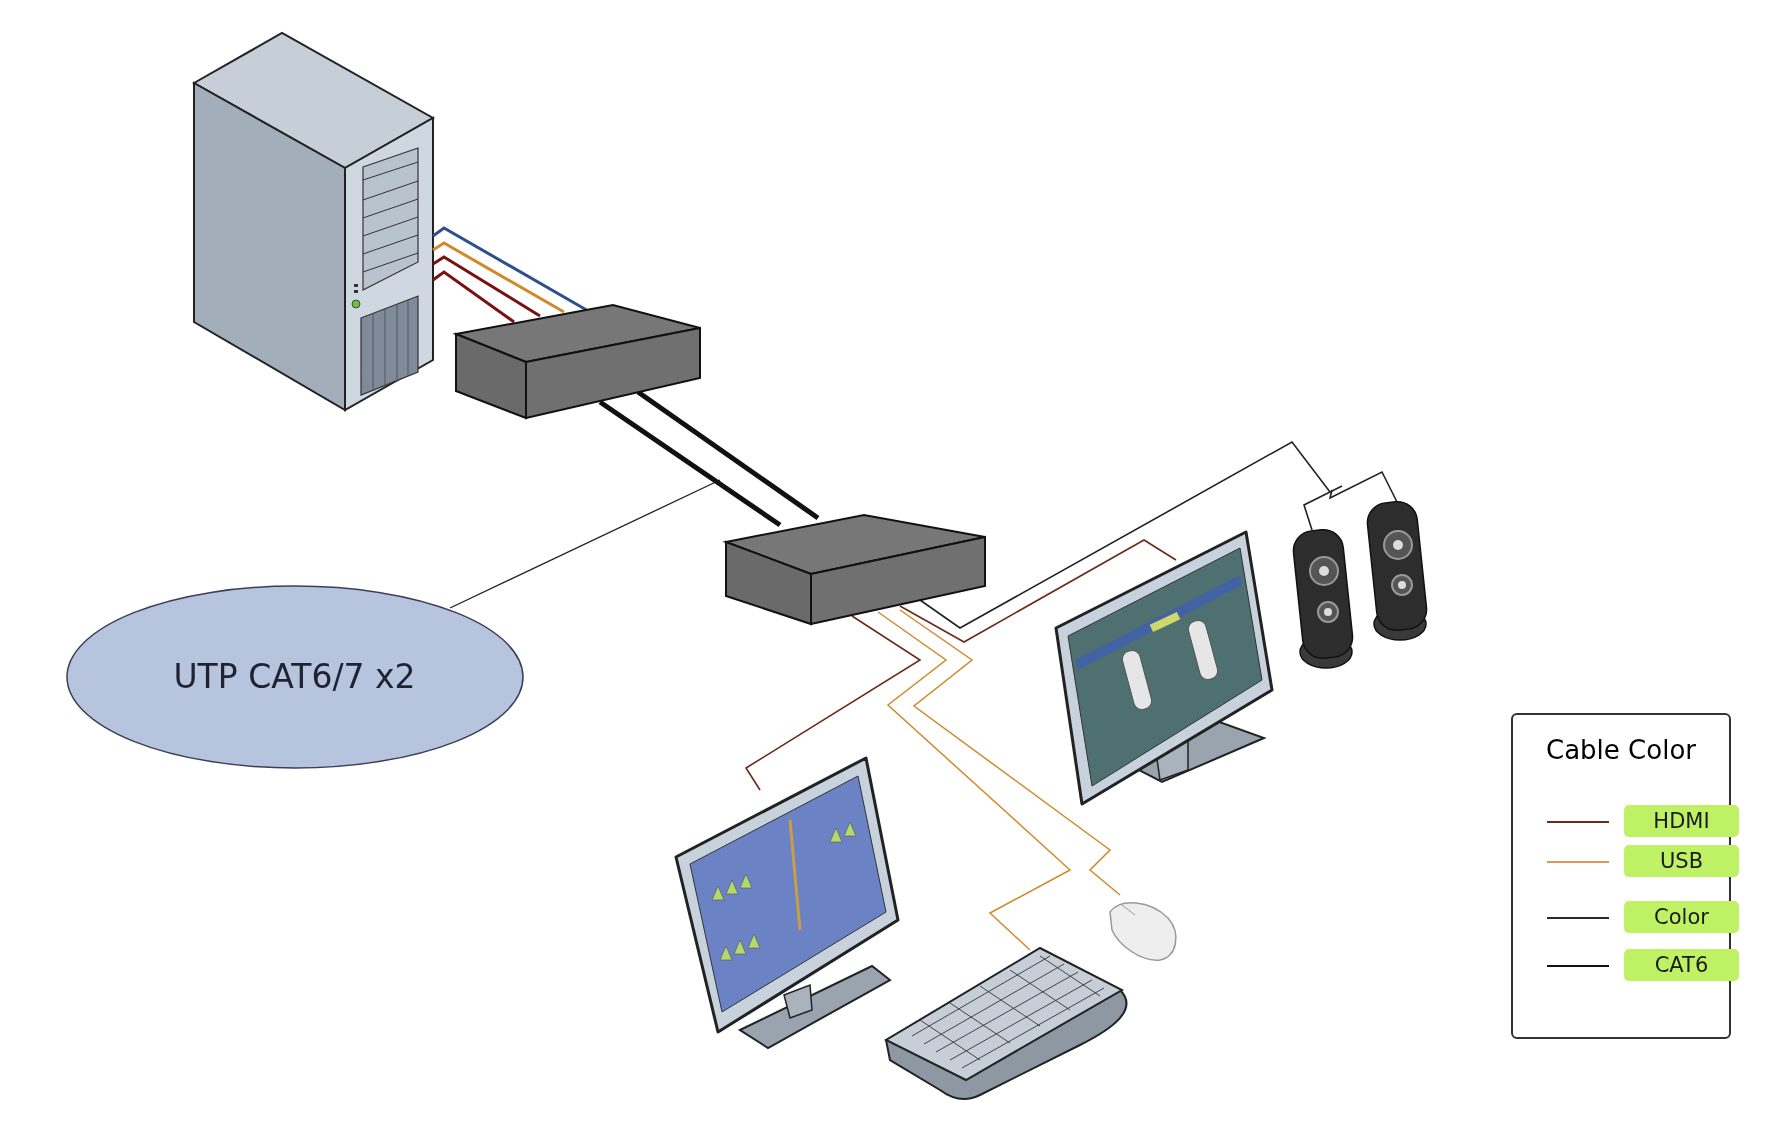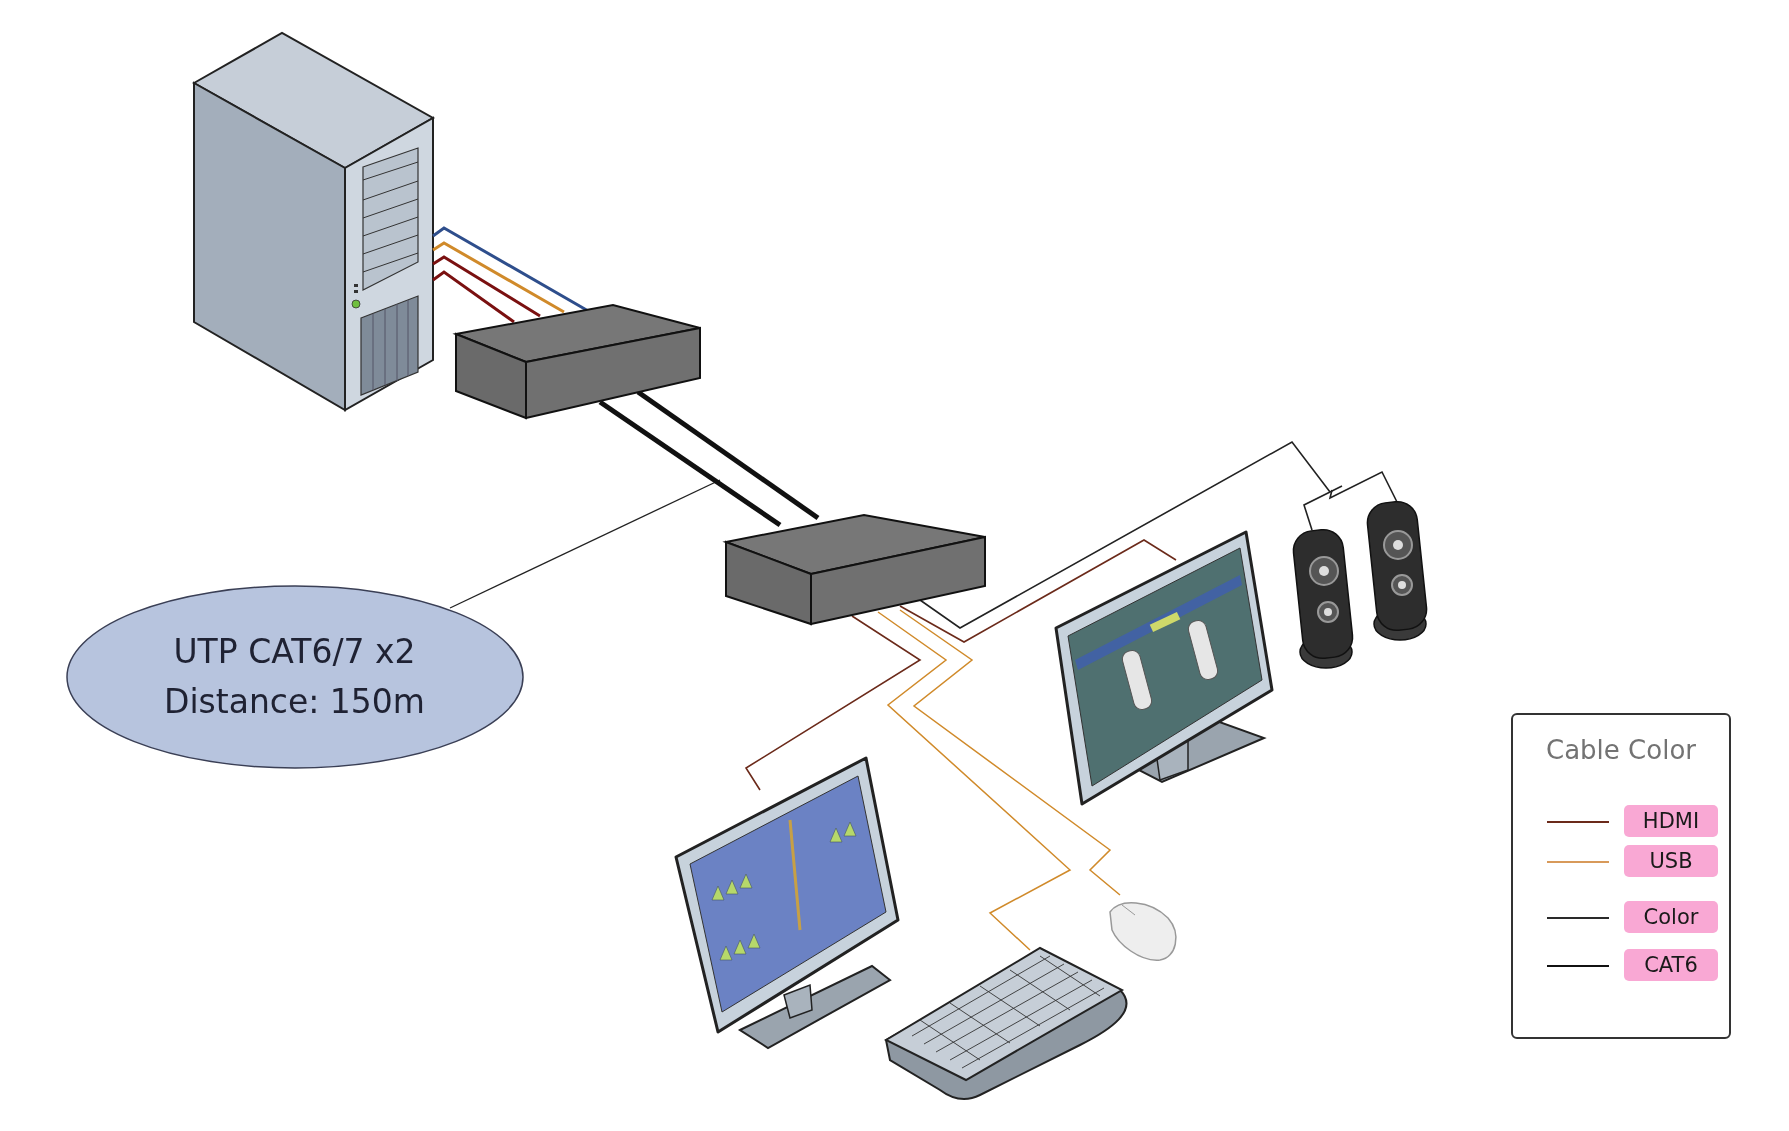--- a/index.html
+++ b/index.html
@@ -1,23 +1,23 @@
 <!DOCTYPE html>
 <html><head>
 <meta charset="utf-8">
 <style>
   html, body { margin:0; padding:0; background:#ffffff; }
   body { width:1789px; height:1131px; position:relative; overflow:hidden; font-family:"DejaVu Sans", sans-serif; }
   #stage { position:absolute; left:0; top:0; }
   .ellipse-text { position:absolute; left:66px; top:585px; width:457px; height:183px; display:flex; flex-direction:column; align-items:center; justify-content:center; color:#1f2233; font-family:"DejaVu Sans", sans-serif; font-size:33px; line-height:50px; pointer-events:none; }
   .legend { position:absolute; left:1511px; top:713px; width:220px; height:326px; border:2px solid #333; border-radius:6px; background:#fff; box-sizing:border-box; }
-  .legend-title { position:absolute; left:0; right:0; top:20px; text-align:center; font-size:26px; color:#737373; font-family:"DejaVu Sans", sans-serif; }
+  .legend-title { position:absolute; left:0; right:0; top:20px; text-align:center; font-size:26px; color:#000000; font-family:"DejaVu Sans", sans-serif; }
   .legend-row { position:absolute; left:0; right:0; height:34px; }
   .legend-line { position:absolute; left:34px; top:16px; width:62px; height:2px; }
-  .legend-label { position:absolute; left:111px; top:0; width:94px; height:32px; border-radius:5px; background:#f9a8d4; color:#1a1a1a; font-size:21px; text-align:center; line-height:32px; font-family:"DejaVu Sans", sans-serif; }
+  .legend-label { position:absolute; left:111px; top:0; width:115px; height:32px; border-radius:5px; background:#bef264; color:#1a1a1a; font-size:21px; text-align:center; line-height:32px; font-family:"DejaVu Sans", sans-serif; }
 </style>
 </head>
 <body>
 
 <svg id="stage" width="1789" height="1131" viewBox="0 0 1789 1131">
 
   <line x1="450" y1="608" x2="720" y2="480" stroke="#222" stroke-width="1.3"></line>
 
   <ellipse cx="295" cy="677" rx="228" ry="91" fill="#b7c4de" stroke="#3a3f55" stroke-width="1.5"></ellipse>
 
@@ -153,21 +153,20 @@
   </g>
 
   <g>
     <path d="M1110,912 C1120,898 1150,900 1168,918 C1182,934 1176,958 1160,960 C1140,962 1118,944 1112,930 Z" fill="#eeeeee" stroke="#999" stroke-width="1.5"></path>
     <line x1="1122" y1="905" x2="1135" y2="915" stroke="#999" stroke-width="1"></line>
   </g>
 </svg>
 
 <div class="ellipse-text">
   <div>UTP CAT6/7 x2</div>
-  <div>Distance: 150m</div>
 </div>
 
 <div class="legend">
   <div class="legend-title">Cable Color</div>
 
   <div class="legend-row" style="top:90px;">
     <div class="legend-line legend-swatch" style="background: rgb(107, 42, 26);"></div>
     <div class="legend-label">HDMI</div>
   </div>
   <div class="legend-row" style="top:130px;">

